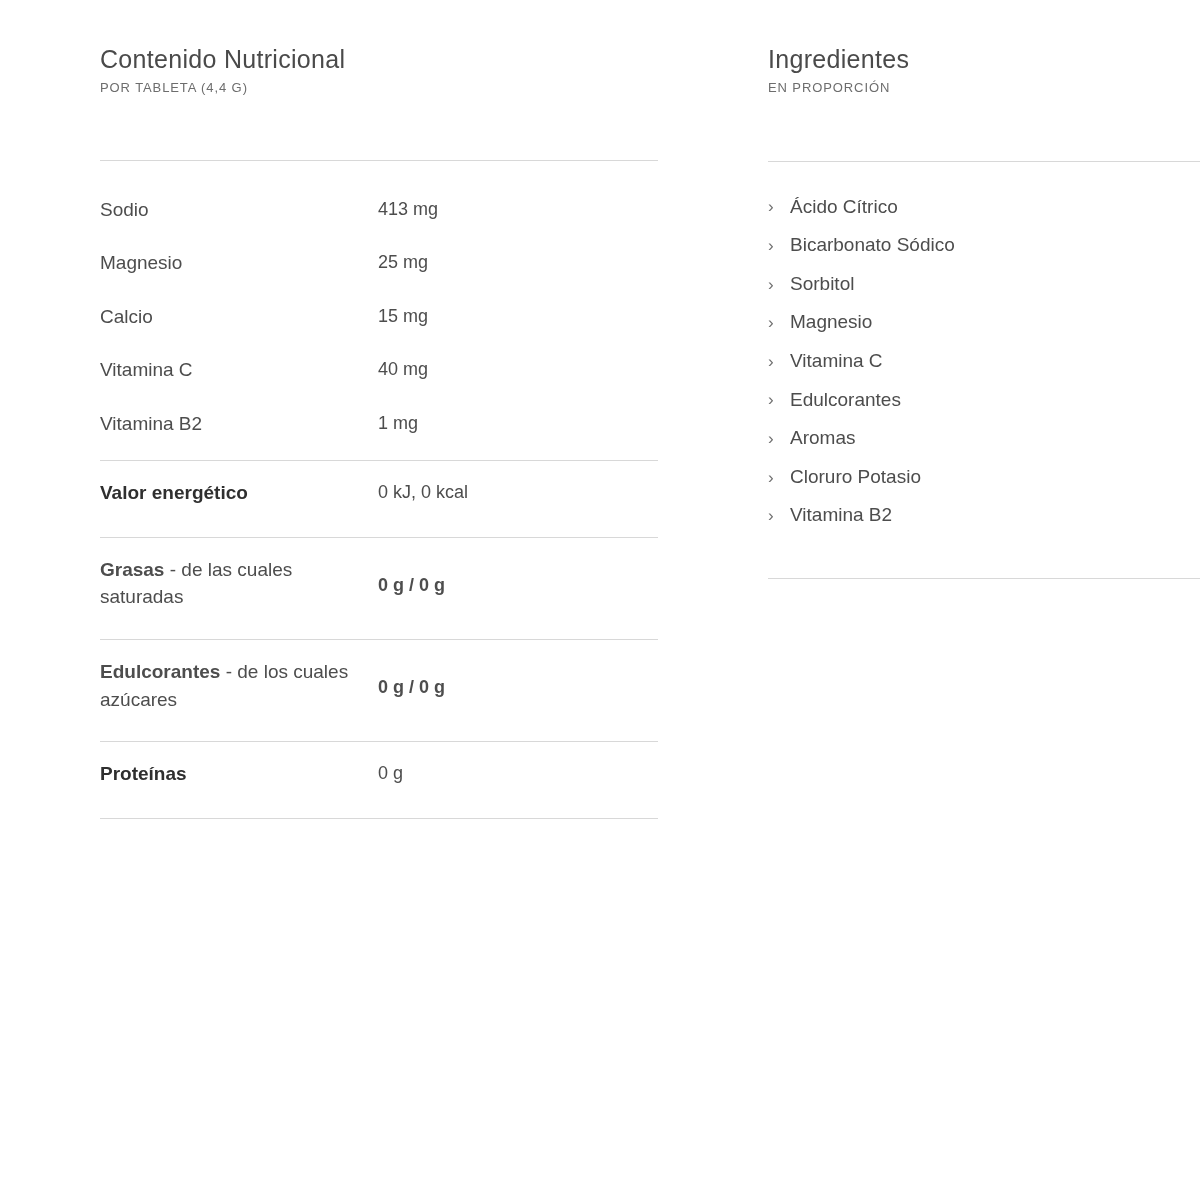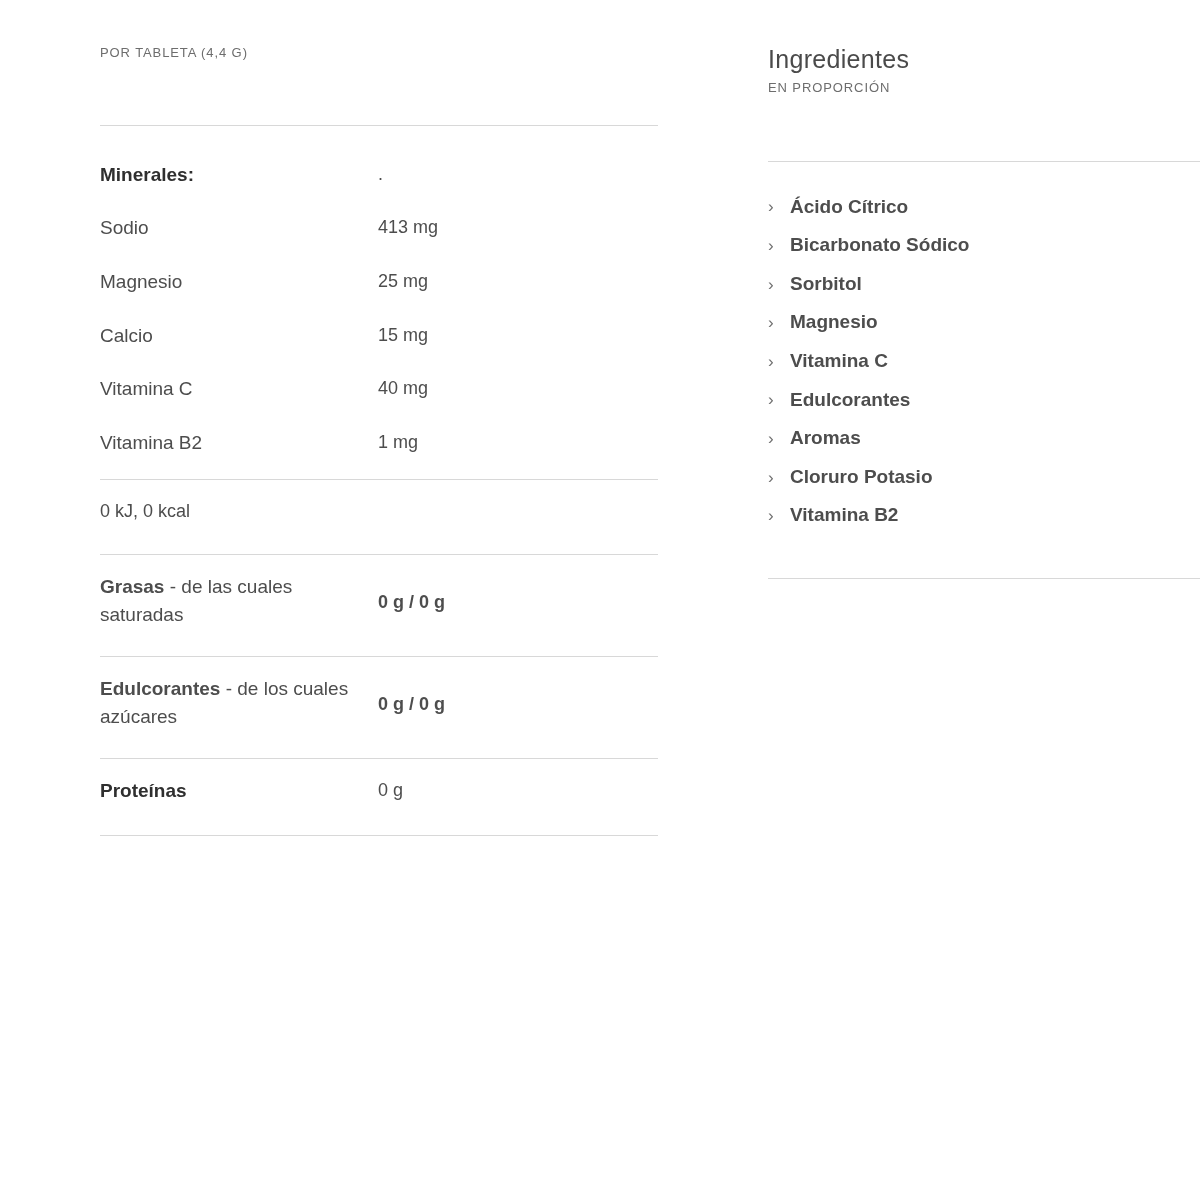--- a/index.html
+++ b/index.html
@@ -146,45 +146,41 @@
   .chev {
     display: inline-block;
     width: 22px;
     flex: 0 0 22px;
     color: #6f6f6f;
     font-size: 17px;
     line-height: 1;
   }
   .ing-label {
     line-height: 1.4;
-    font-weight: bold;
   }
 
   .dot-mark {
     font-size: 18px;
     color: #4d4d4d;
   }
 </style>
 </head>
 <body>
 
 <div class="page">
 
   <div class="col-left">
 
+    <h2 class="section-title">Contenido Nutricional</h2>
     <p class="section-subtitle sub-caps">POR TABLETA (4,4 g)</p>
 
     <div class="rule left-rule-top"></div>
 
     <div class="nutri-block">
 
-      <div class="row heading">
-        <div class="label">Minerales:</div>
-        <div class="value dot-mark">.</div>
-      </div>
 
       <div class="row">
         <div class="label">Sodio</div>
         <div class="value">413 mg</div>
       </div>
       <div class="row">
         <div class="label">Magnesio</div>
         <div class="value">25 mg</div>
       </div>
       <div class="row">
@@ -196,20 +192,21 @@
         <div class="value">40 mg</div>
       </div>
       <div class="row">
         <div class="label">Vitamina B2</div>
         <div class="value">1 mg</div>
       </div>
 
       <div class="divider"></div>
 
       <div class="row bold-label single">
+        <div class="label">Valor energético</div>
         <div class="value">0 kJ, 0 kcal</div>
       </div>
 
       <div class="divider"></div>
 
       <div class="row tall">
         <div class="label"><b>Grasas</b><span class="thin"> - de las cuales saturadas</span></div>
         <div class="value">0 g / 0 g</div>
       </div>
 

